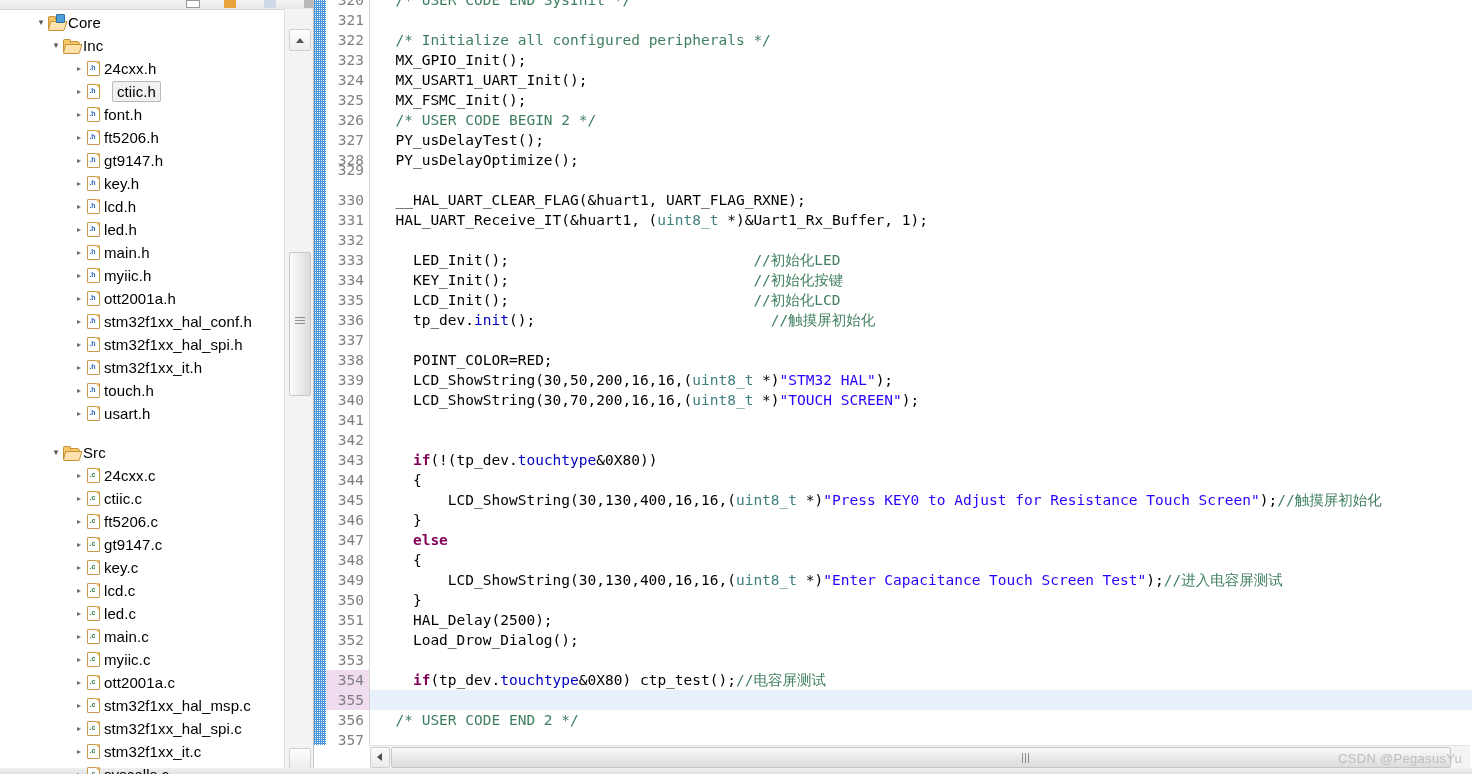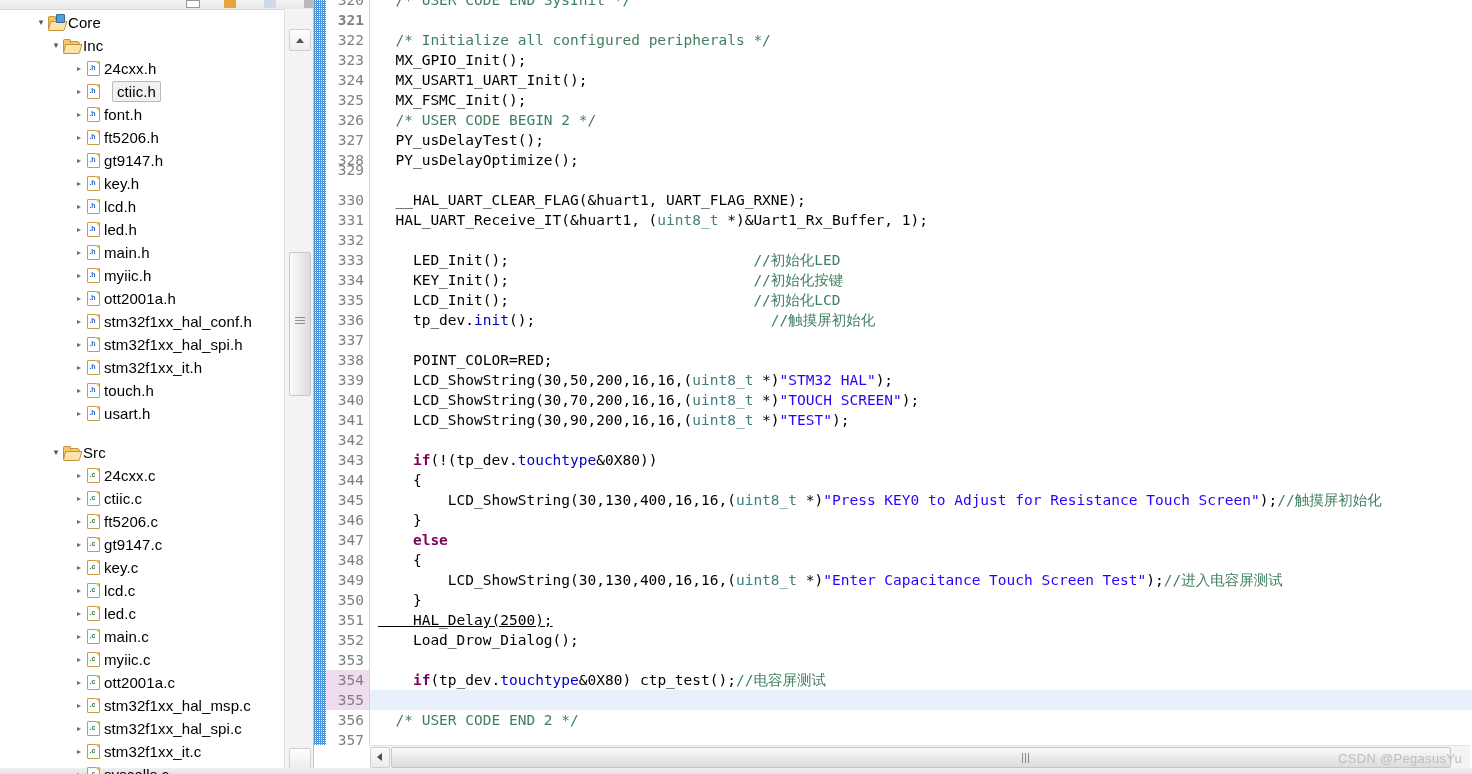--- a/index.html
+++ b/index.html
@@ -256,21 +256,21 @@
       <div class="down"></div>
     </div>
   </div>
 
   <div id="editor">
     <div id="markerbar"></div>
     <div id="gutter">
         <div class="hl" style="top: 670px;"></div>
         <div class="hl" style="top: 690px;"></div>
         <div class="ln" style="top: -10px;">320</div>
-        <div class="ln" style="top: 10px; font-weight: bold;">321</div>
+        <div class="ln" style="top: 10px;">321</div>
         <div class="ln" style="top: 30px;">322</div>
         <div class="ln" style="top: 50px;">323</div>
         <div class="ln" style="top: 70px;">324</div>
         <div class="ln" style="top: 90px;">325</div>
         <div class="ln" style="top: 110px;">326</div>
         <div class="ln" style="top: 130px;">327</div>
         <div class="ln" style="top: 150px;">328</div>
         <div class="ln" style="top: 160px;">329</div>
         <div class="ln" style="top: 190px;">330</div>
         <div class="ln" style="top: 210px;">331</div>
@@ -318,31 +318,30 @@
         <div class="cl" style="top: 210px; left: 8px;"><span>  HAL_UART_Receive_IT(&amp;huart1, (</span><span class="t">uint8_t</span><span> *)&amp;Uart1_Rx_Buffer, 1);</span></div>
         <div class="cl" style="top: 230px; left: 8px;"></div>
         <div class="cl" style="top: 250px; left: 8px;"><span>    LED_Init();                            </span><span class="cm">//初始化LED</span></div>
         <div class="cl" style="top: 270px; left: 8px;"><span>    KEY_Init();                            </span><span class="cm">//初始化按键</span></div>
         <div class="cl" style="top: 290px; left: 8px;"><span>    LCD_Init();                            </span><span class="cm">//初始化LCD</span></div>
         <div class="cl" style="top: 310px; left: 8px;"><span>    tp_dev.</span><span class="f">init</span><span>();                           </span><span class="cm">//触摸屏初始化</span></div>
         <div class="cl" style="top: 330px; left: 8px;"></div>
         <div class="cl" style="top: 350px; left: 8px;"><span>    POINT_COLOR=RED;</span></div>
         <div class="cl" style="top: 370px; left: 8px;"><span>    LCD_ShowString(30,50,200,16,16,(</span><span class="t">uint8_t</span><span> *)</span><span class="s">"STM32 HAL"</span><span>);</span></div>
         <div class="cl" style="top: 390px; left: 8px;"><span>    LCD_ShowString(30,70,200,16,16,(</span><span class="t">uint8_t</span><span> *)</span><span class="s">"TOUCH SCREEN"</span><span>);</span></div>
-        <div class="cl" style="top: 410px; left: 8px;"><span>    LCD_ShowString(30,90,200,16,16,(</span><span class="t">uint8_t</span><span> *)</span><span class="s">"TEST"</span><span>);</span></div>
         <div class="cl" style="top: 430px; left: 8px;"></div>
         <div class="cl" style="top: 450px; left: 8px;"><span>    </span><span class="k">if</span><span>(!(tp_dev.</span><span class="f">touchtype</span><span>&amp;0X80))</span></div>
         <div class="cl" style="top: 470px; left: 8px;"><span>    {</span></div>
         <div class="cl" style="top: 490px; left: 8px;"><span>        LCD_ShowString(30,130,400,16,16,(</span><span class="t">uint8_t</span><span> *)</span><span class="s">"Press KEY0 to Adjust for Resistance Touch Screen"</span><span>);</span><span class="cm">//触摸屏初始化</span></div>
         <div class="cl" style="top: 510px; left: 8px;"><span>    }</span></div>
         <div class="cl" style="top: 530px; left: 8px;"><span>    </span><span class="k">else</span></div>
         <div class="cl" style="top: 550px; left: 8px;"><span>    {</span></div>
         <div class="cl" style="top: 570px; left: 8px;"><span>        LCD_ShowString(30,130,400,16,16,(</span><span class="t">uint8_t</span><span> *)</span><span class="s">"Enter Capacitance Touch Screen Test"</span><span>);</span><span class="cm">//进入电容屏测试</span></div>
         <div class="cl" style="top: 590px; left: 8px;"><span>    }</span></div>
-        <div class="cl" style="top: 610px; left: 8px; text-decoration: underline;"><span>    HAL_Delay(2500);</span></div>
+        <div class="cl" style="top: 610px; left: 8px;"><span>    HAL_Delay(2500);</span></div>
         <div class="cl" style="top: 630px; left: 8px;"><span>    Load_Drow_Dialog();</span></div>
         <div class="cl" style="top: 650px; left: 8px;"></div>
         <div class="cl" style="top: 670px; left: 8px;"><span>    </span><span class="k">if</span><span>(tp_dev.</span><span class="f">touchtype</span><span>&amp;0X80) ctp_test();</span><span class="cm">//电容屏测试</span></div>
         <div class="cl" style="top: 710px; left: 8px;"><span>  </span><span class="cm">/* USER CODE END 2 */</span></div>
         <div class="cl" style="top: 730px; left: 8px;"></div>
       </div>
 
     <div id="hscroll">
       <div class="lft"></div>
       <div class="hthumb"></div>

